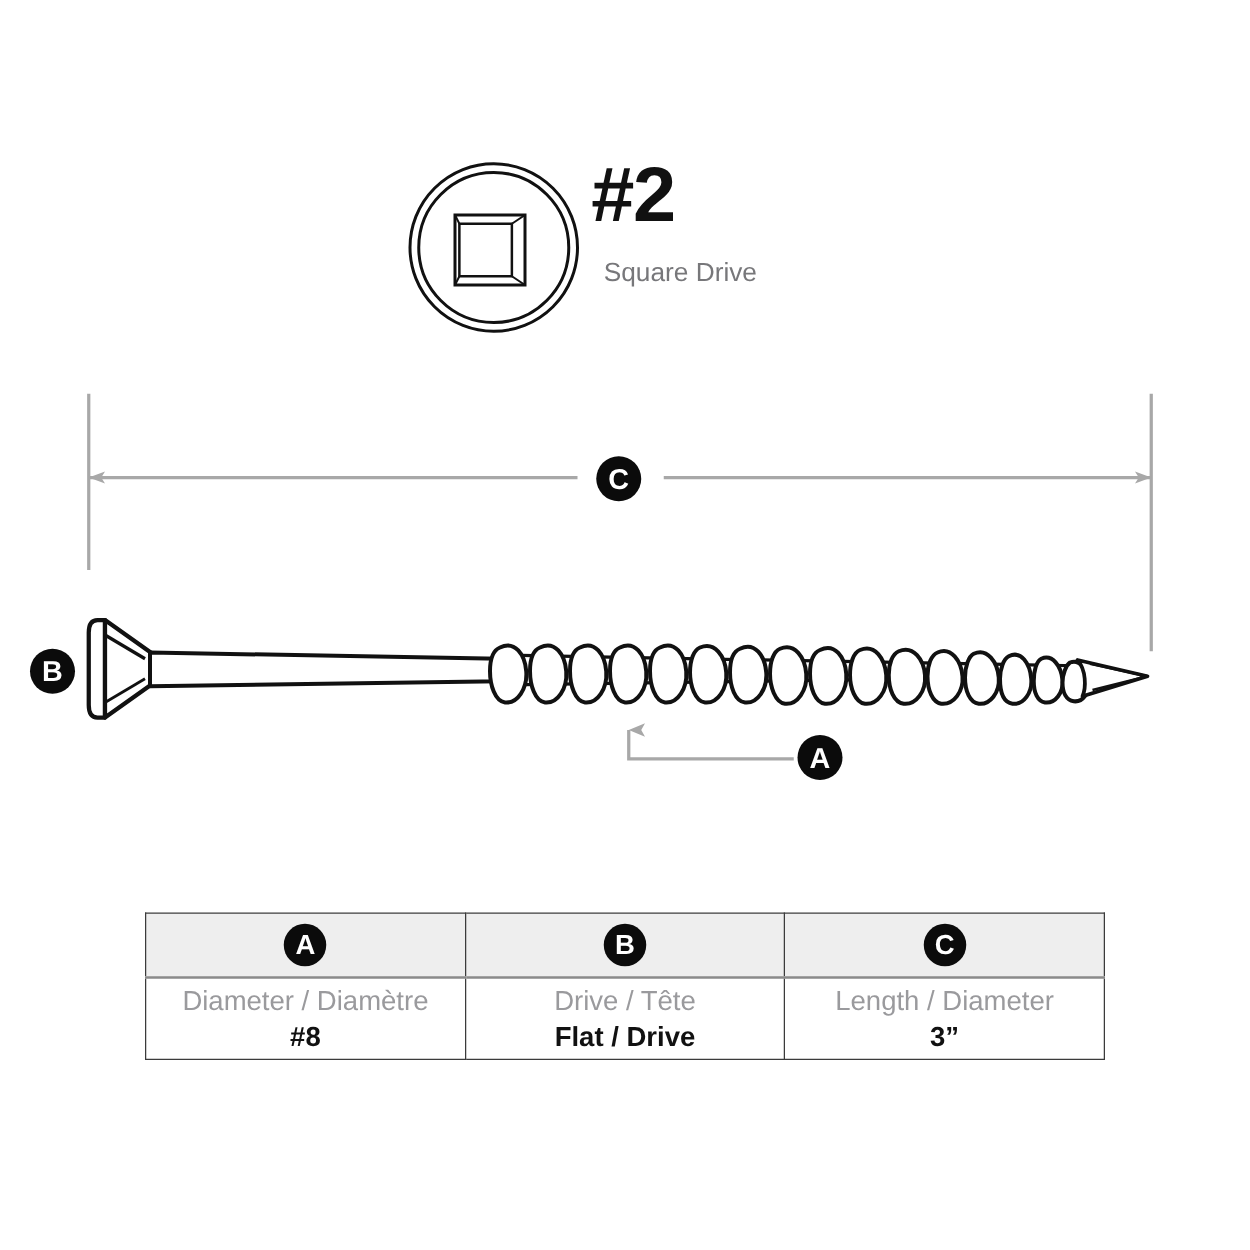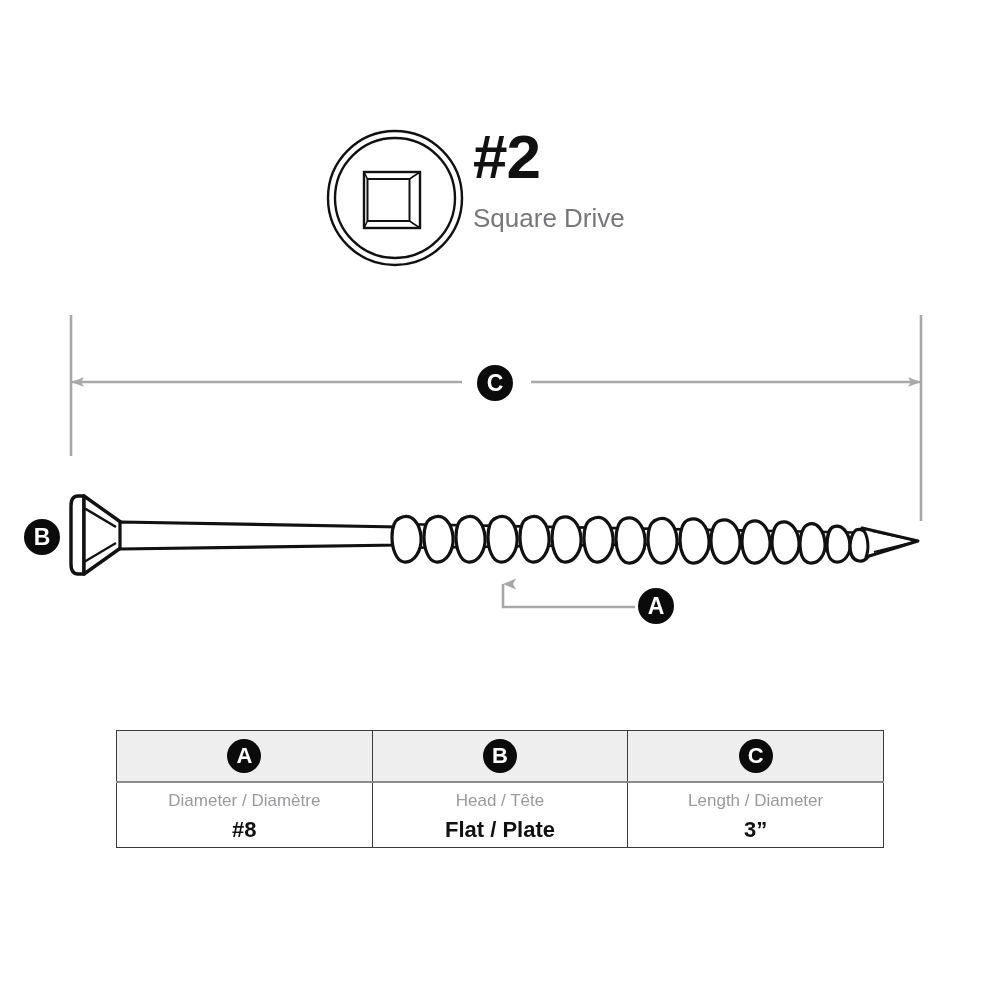--- a/index.html
+++ b/index.html
@@ -39,24 +39,24 @@
   #drive-size {
     font-size: 62px;
     font-weight: bold;
     color: #111111;
     line-height: 62px;
     letter-spacing: -1px;
     margin: 0;
     padding: 0;
   }
   .drive-sub {
-    font-size: 26px;
+    font-size: 21px;
     color: #77777a;
     line-height: 33px;
-    margin: 0;
+    margin: 10px;
     padding: 0;
     white-space: nowrap;
   }
   #drive-sub-en { margin-top: 14px; }
 
   
   #drawing {
     position: absolute;
     left: 0;
     top: 0;
@@ -117,21 +117,21 @@
     line-height: 34px;
     border-radius: 50%;
     background: #0b0b0b;
     color: #ffffff;
     font-size: 22px;
     font-weight: bold;
     vertical-align: middle;
   }
   .cell-label {
     display: block;
-    font-size: 17px;
+    font-size: 22px;
     color: #9a9a9d;
     line-height: 28px;
     white-space: nowrap;
   }
   .cell-value {
     display: block;
     font-size: 22px;
     font-weight: bold;
     color: #111111;
     line-height: 26px;
@@ -287,22 +287,22 @@
       </th>
     </tr>
   </thead>
   <tbody>
     <tr>
       <td>
         <span class="cell-label">Diameter / Diamètre</span>
         <span class="cell-value">#8</span>
       </td>
       <td>
-        <span class="cell-label">Head / Tête</span>
-        <span class="cell-value">Flat / Plate</span>
+        <span class="cell-label">Drive / Tête</span>
+        <span class="cell-value">Flat / Drive</span>
       </td>
       <td>
         <span class="cell-label">Length / Diameter</span>
         <span class="cell-value">3”</span>
       </td>
     </tr>
   </tbody>
 </table>
 
 </body></html>

